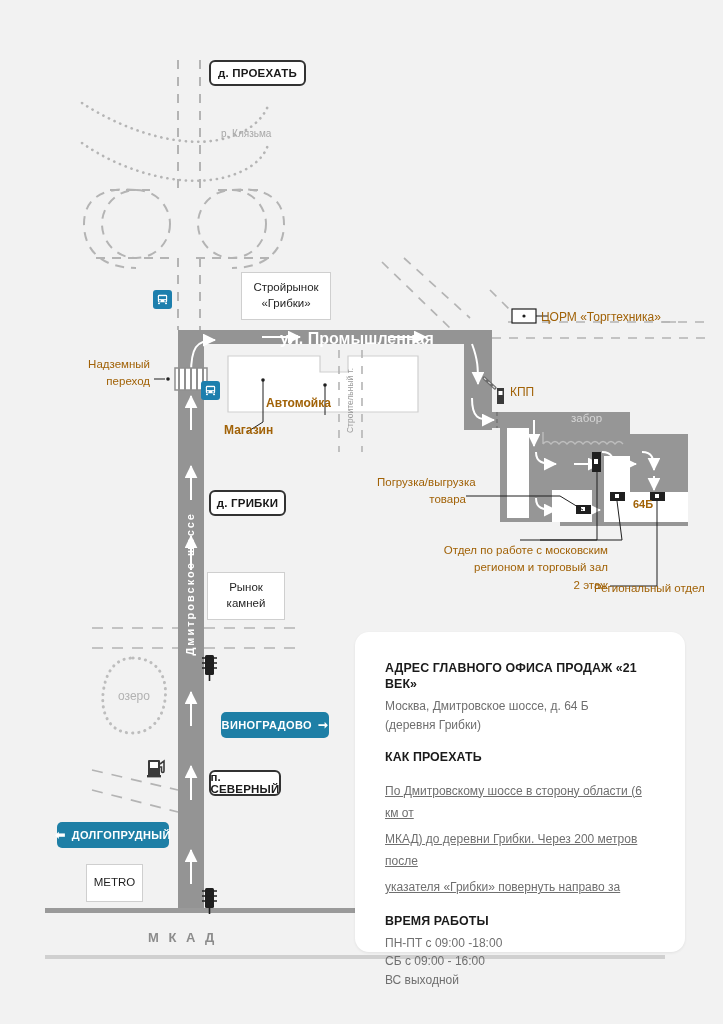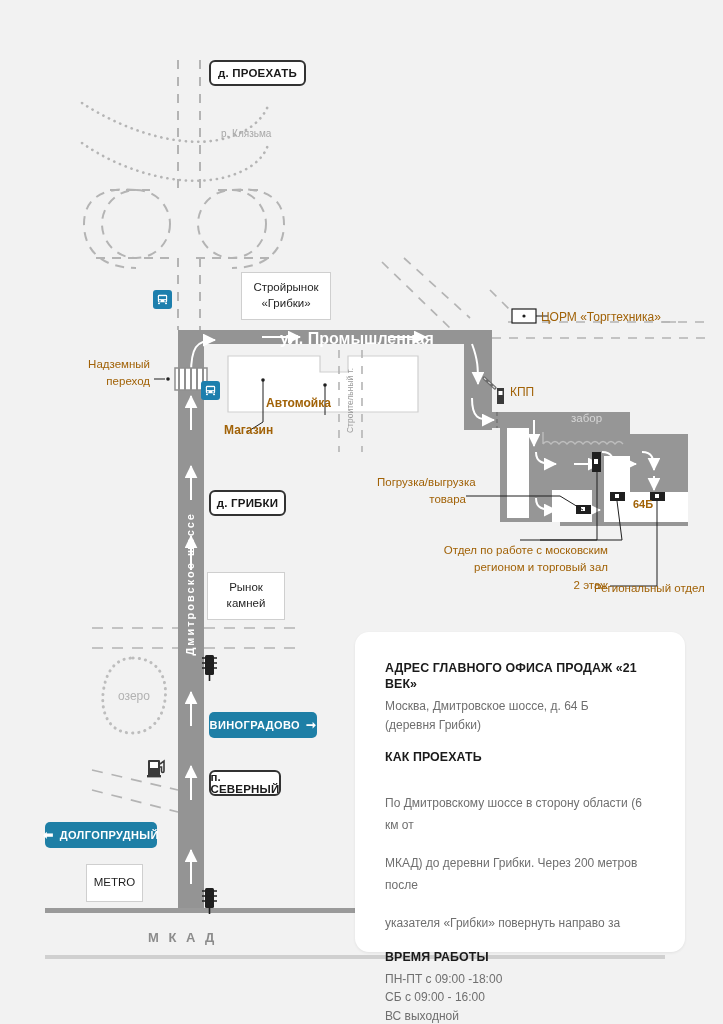--- a/index.html
+++ b/index.html
@@ -19,21 +19,21 @@
     box-shadow:0 1px 3px rgba(0,0,0,.07);
   }
   .info-inner{padding:28px 28px 0 30px;}
   .info-h{
     font-size:12.4px;font-weight:bold;color:#1a1a1a;
     letter-spacing:.1px;margin:0 0 5px 0;line-height:1.3;
   }
   .info-p{
     font-size:12px;color:#6f6f6f;line-height:1.55;margin:0;
   }
-  .info-p.body{line-height:1.85;margin-top:16px;}
+  .info-p.body{line-height:1.85;margin-top:4px;text-decoration:underline;}
   .gap-a{height:15px;}
   .gap-b{height:5px;}
   .gap-c{height:14px;}
 
   
   .lbl{position:absolute;color:#a16207;font-size:11.5px;white-space:nowrap;}
   .lbl.b{font-weight:bold;}
   .vert{
     writing-mode:vertical-rl;transform:rotate(180deg);
   }
@@ -44,20 +44,21 @@
     border-radius:6px;font-size:11.5px;font-weight:bold;color:#1a1a1a;
     display:flex;align-items:center;justify-content:center;
     letter-spacing:.2px;box-sizing:border-box;
   }
   
   .bsign{
     position:absolute;border-radius:5px;
     color:#fff;font-size:11px;font-weight:bold;letter-spacing:.4px;
     display:flex;align-items:center;justify-content:center;gap:6px;
     box-sizing:border-box;
+    margin-left:12px;
   }
   
   .bldg{
     position:absolute;background:#fff;border:1px solid #cfcfcf;
     display:flex;align-items:center;justify-content:center;
     font-size:11.5px;color:#1f1f1f;text-align:center;line-height:1.35;
     box-sizing:border-box;
   }
   .icon-sq{
     position:absolute;border-radius:3px;

